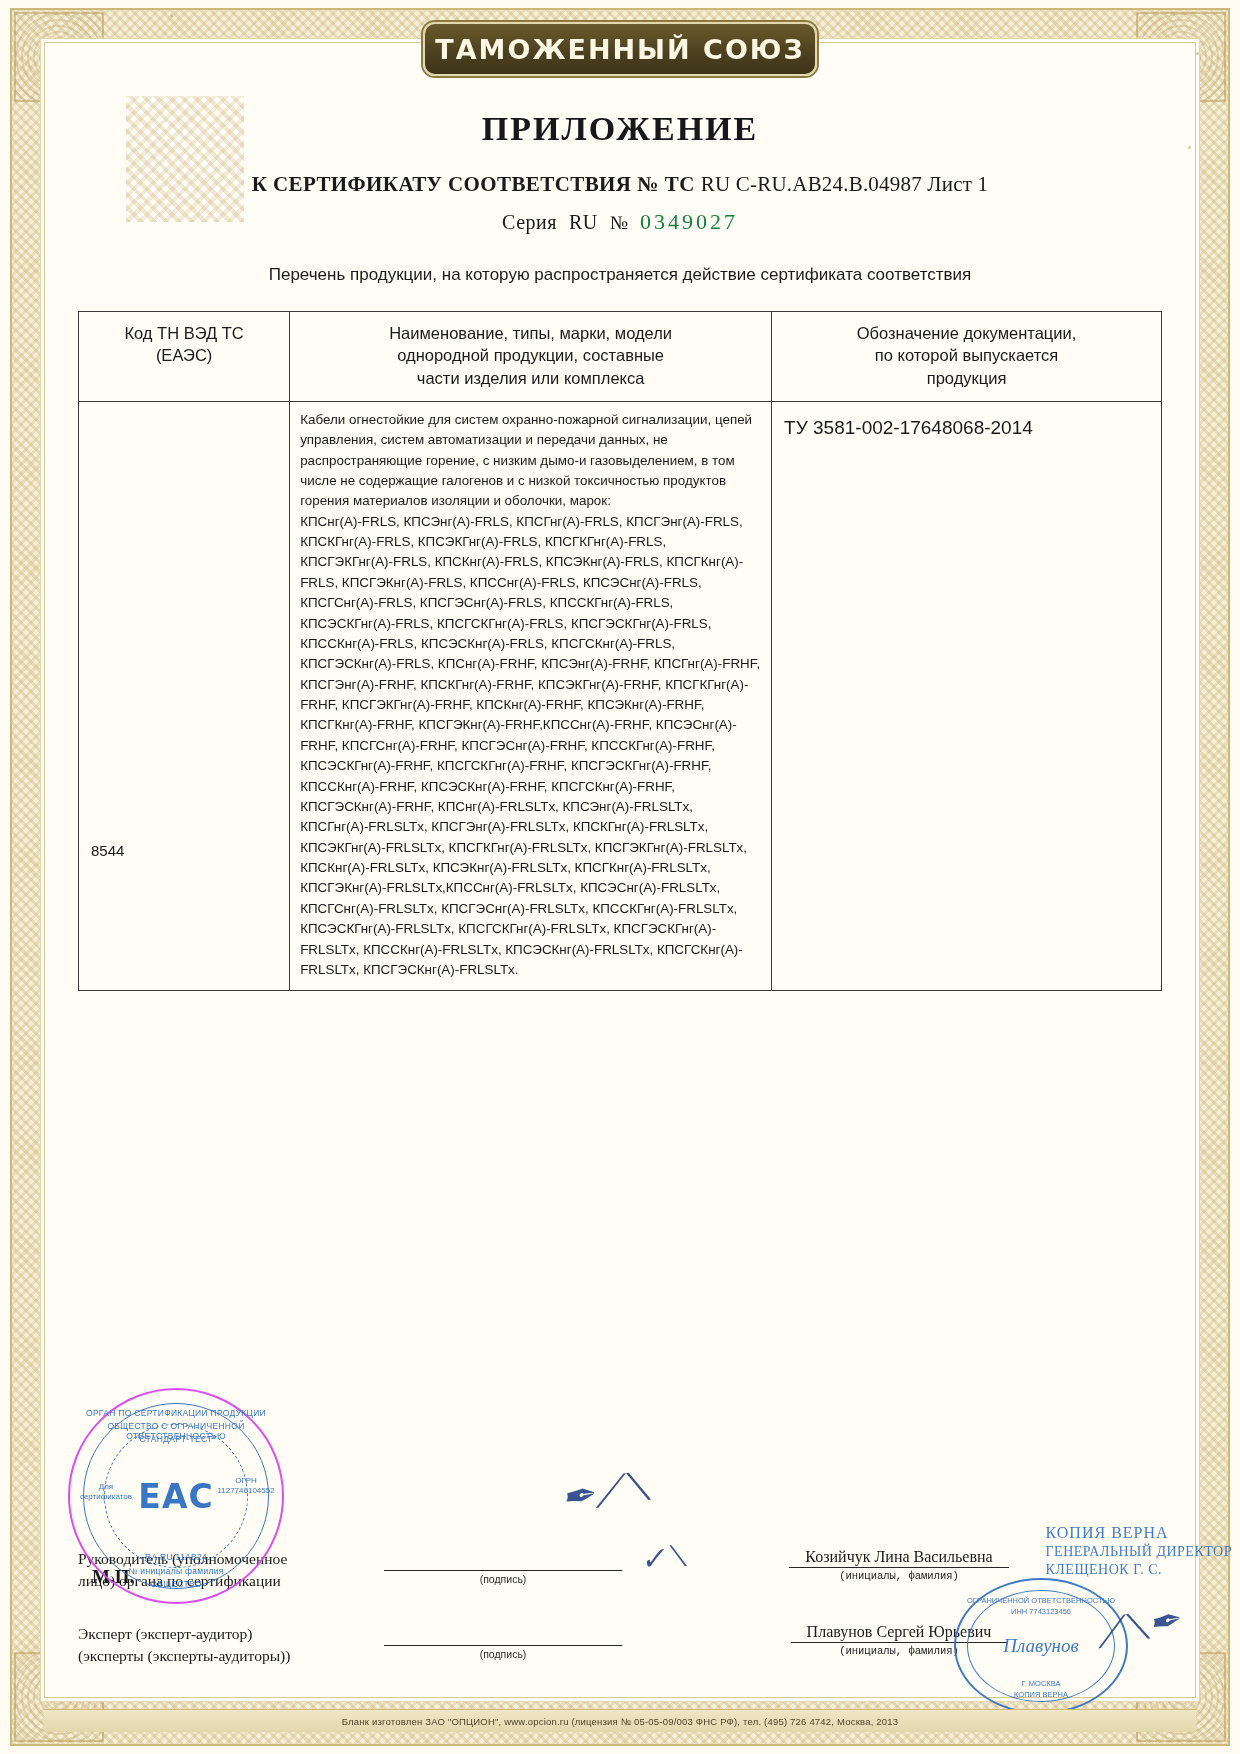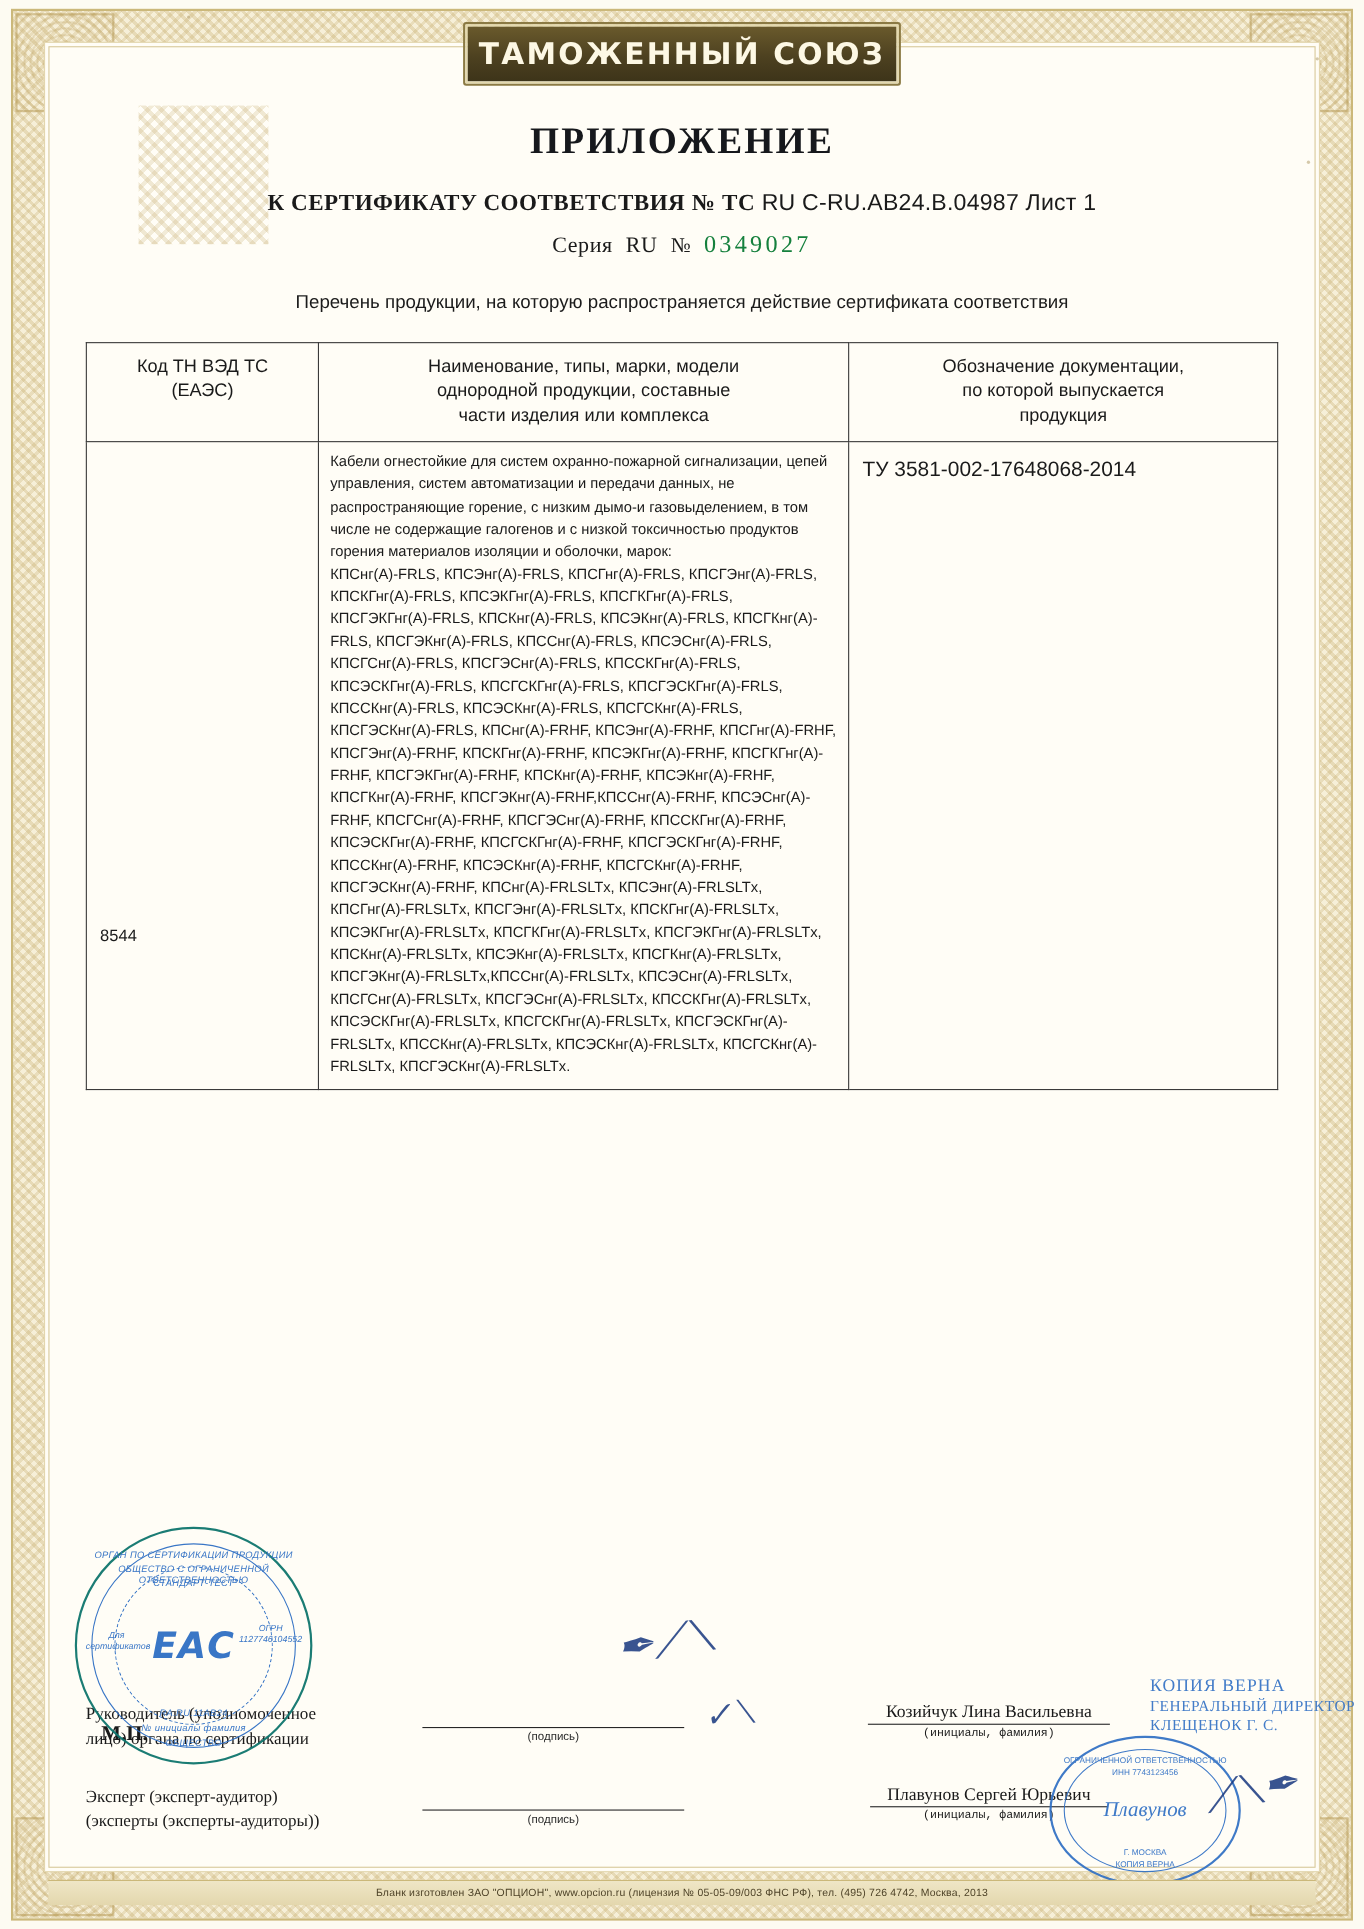--- a/index.html
+++ b/index.html
@@ -61,21 +61,21 @@
   
   .banner {
     position: absolute;
     left: 50%;
     transform: translateX(-50%);
     top: 22px;
     width: 390px;
     height: 50px;
     background: linear-gradient(#6a5a2c, #4d4120 55%, #3d3419);
     border: 2px solid #e4d9ae;
-    border-radius: 1px;
+    border-radius: 12px;
     box-shadow: 0 0 0 2px #8b7a44;
     display: flex;
     align-items: center;
     justify-content: center;
   }
   .banner-text {
     color: #fdf8e4;
     font-family: "DejaVu Sans", sans-serif;
     font-weight: bold;
     font-size: 27px;
@@ -105,21 +105,21 @@
     align-items: flex-end;
     gap: 6px;
     margin-top: 24px;
     font-family: "Liberation Serif", serif;
     font-size: 21px;
     font-weight: bold;
     letter-spacing: .4px;
   }
   .cert-line .num-sign { font-weight: bold; }
   .cert-line .cert-no {
-    font-family: Liberation Sans, sans-serif;
+    font-family: Liberation Serif, serif;
     font-weight: normal;
     font-size: 21px;
     letter-spacing: .2px;
   }
   .serial-line {
     display: flex;
     justify-content: center;
     align-items: baseline;
     gap: 12px;
     margin-top: 12px;
@@ -250,24 +250,23 @@
   }
 
   
   .stamp-round {
     position: absolute;
     left: 68px;
     bottom: 150px;
     width: 212px;
     height: 212px;
     border-radius: 50%;
-    border: 2px solid #0f766e;
+    border: 2px solid #d946ef;
     color: #2f6fc4;
     opacity: .95;
-    font-style: italic;
   }
   .stamp-round:before {
     content: "";
     position: absolute;
     left: 13px; top: 13px; right: 13px; bottom: 13px;
     border: 1px solid #2f6fc4;
     border-radius: 50%;
   }
   .stamp-round:after {
     content: "";

